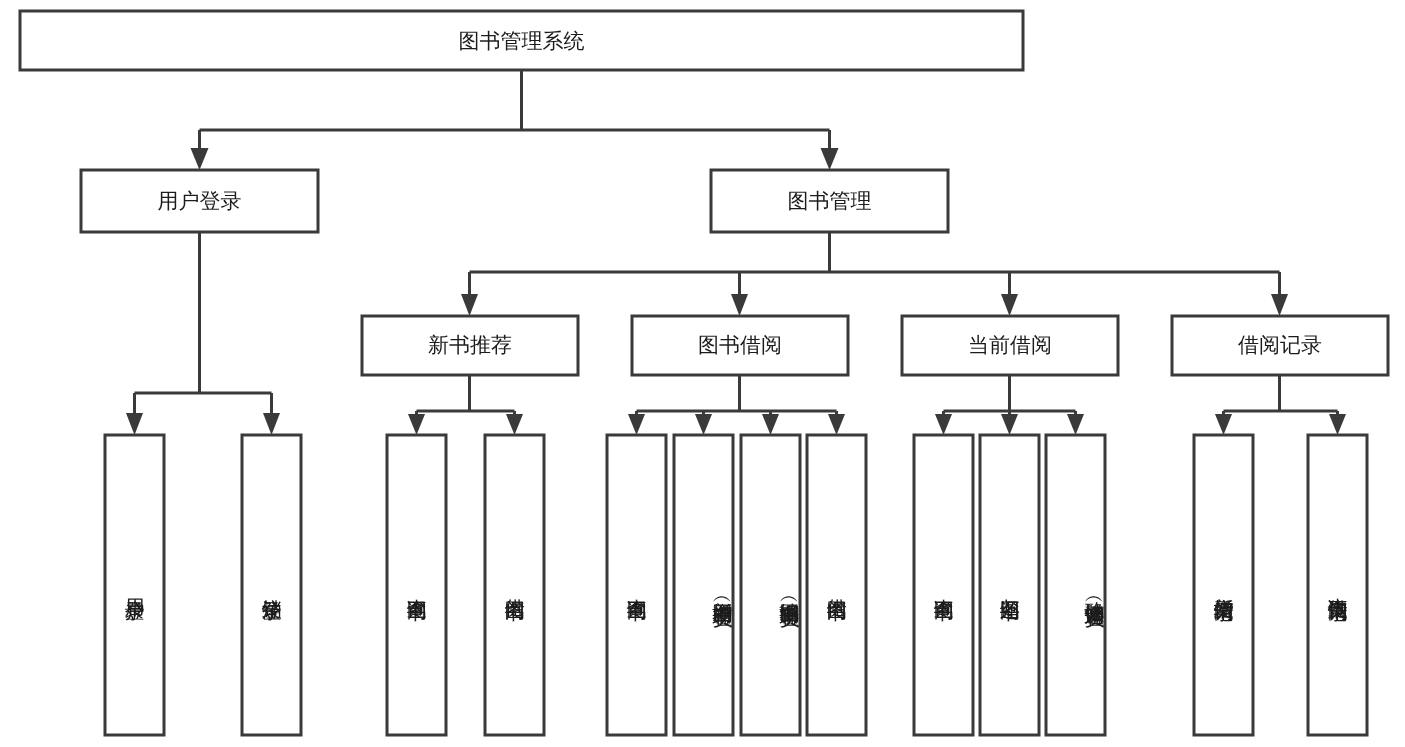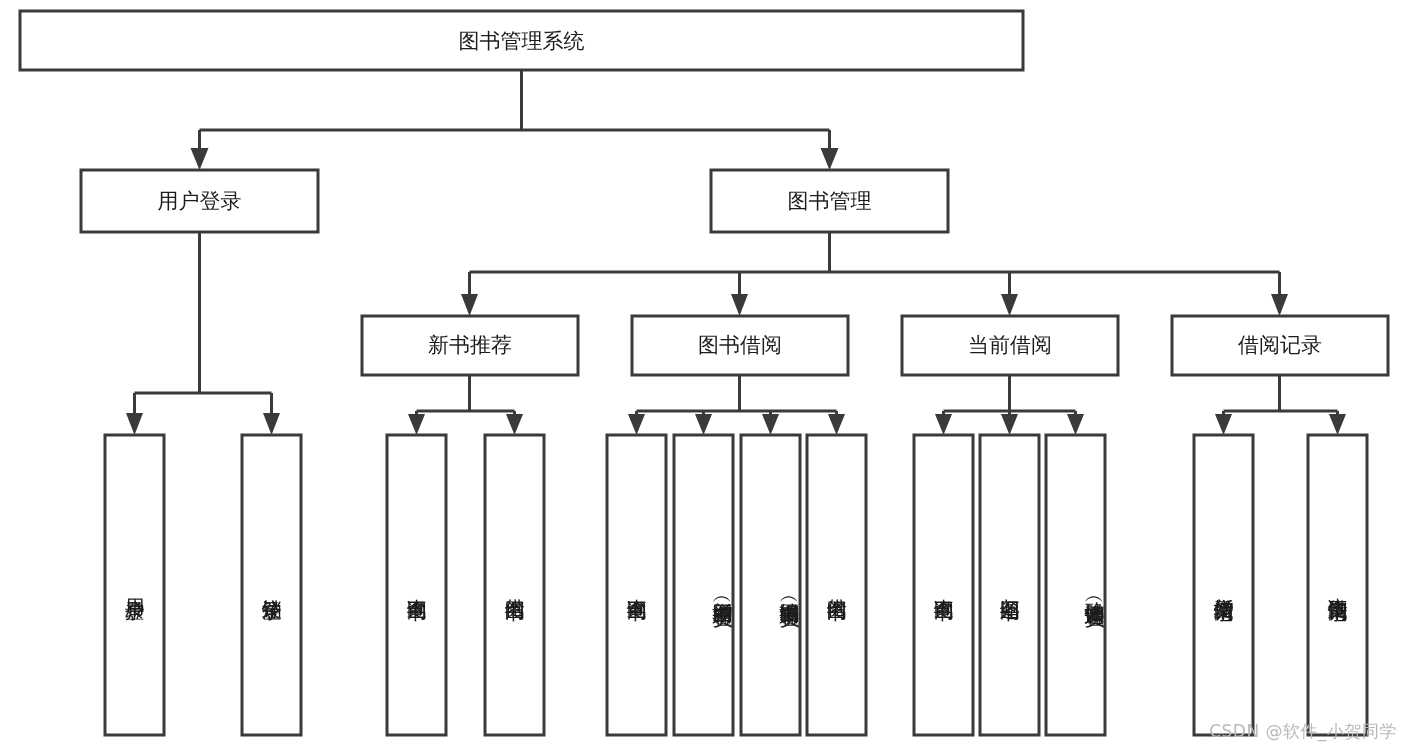--- a/index.html
+++ b/index.html
@@ -209,14 +209,13 @@
   <div class="leaf-label" style="left:741px; top:435px; width:59px; height:300px; align-items:flex-start; padding-top:10px; box-sizing:border-box;">编辑图书（管理员）</div>
   <div class="leaf-label" style="left:807px; top:435px; width:59px; height:300px;">借阅图书</div>
 
   <div class="leaf-label" style="left:914px; top:435px; width:59px; height:300px;">查询图书</div>
   <div class="leaf-label" style="left:980px; top:435px; width:59px; height:300px;">归还图书</div>
   <div class="leaf-label" style="left:1046px; top:435px; width:59px; height:300px; align-items:flex-start; padding-top:10px; box-sizing:border-box;">确认归还（管理员）</div>
 
   <div class="leaf-label" style="left:1194px; top:435px; width:59px; height:300px;">新增借阅记录</div>
   <div class="leaf-label" style="left:1308px; top:435px; width:59px; height:300px;">查询借阅记录</div>
 
-  <div class="watermark">CSDN @软件_小贺同学</div>
 </div>
 
 </body></html>

